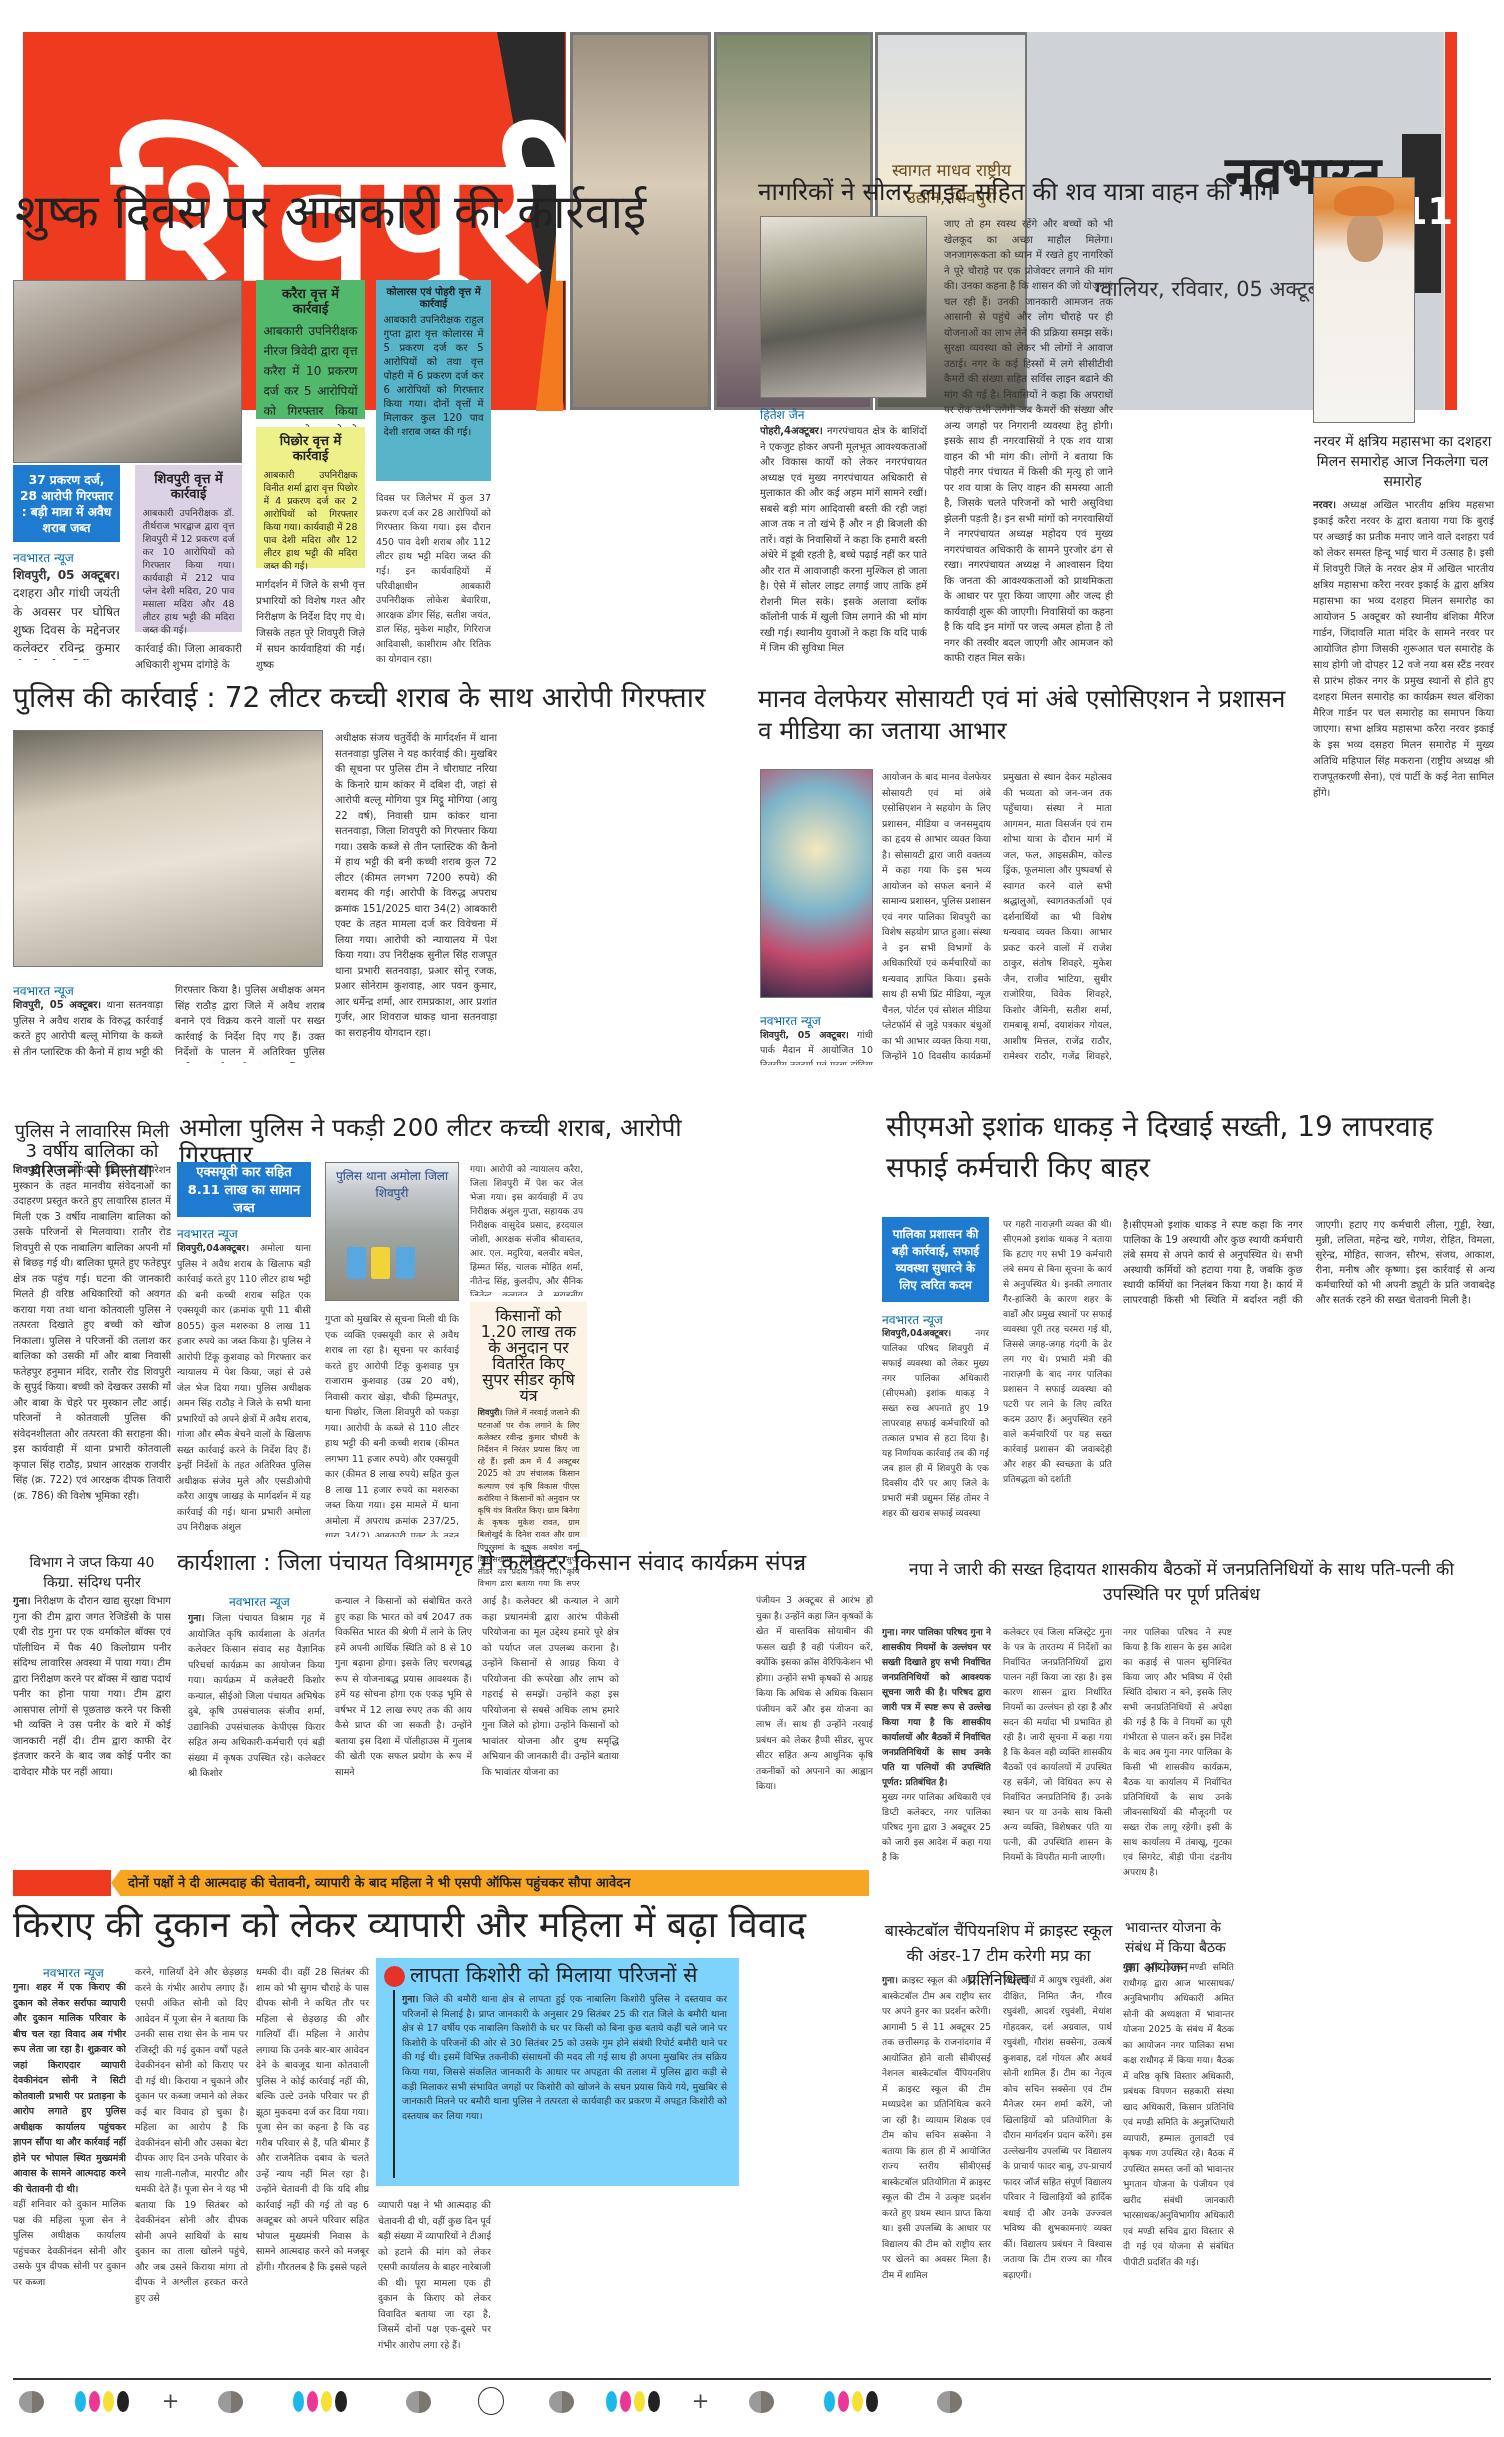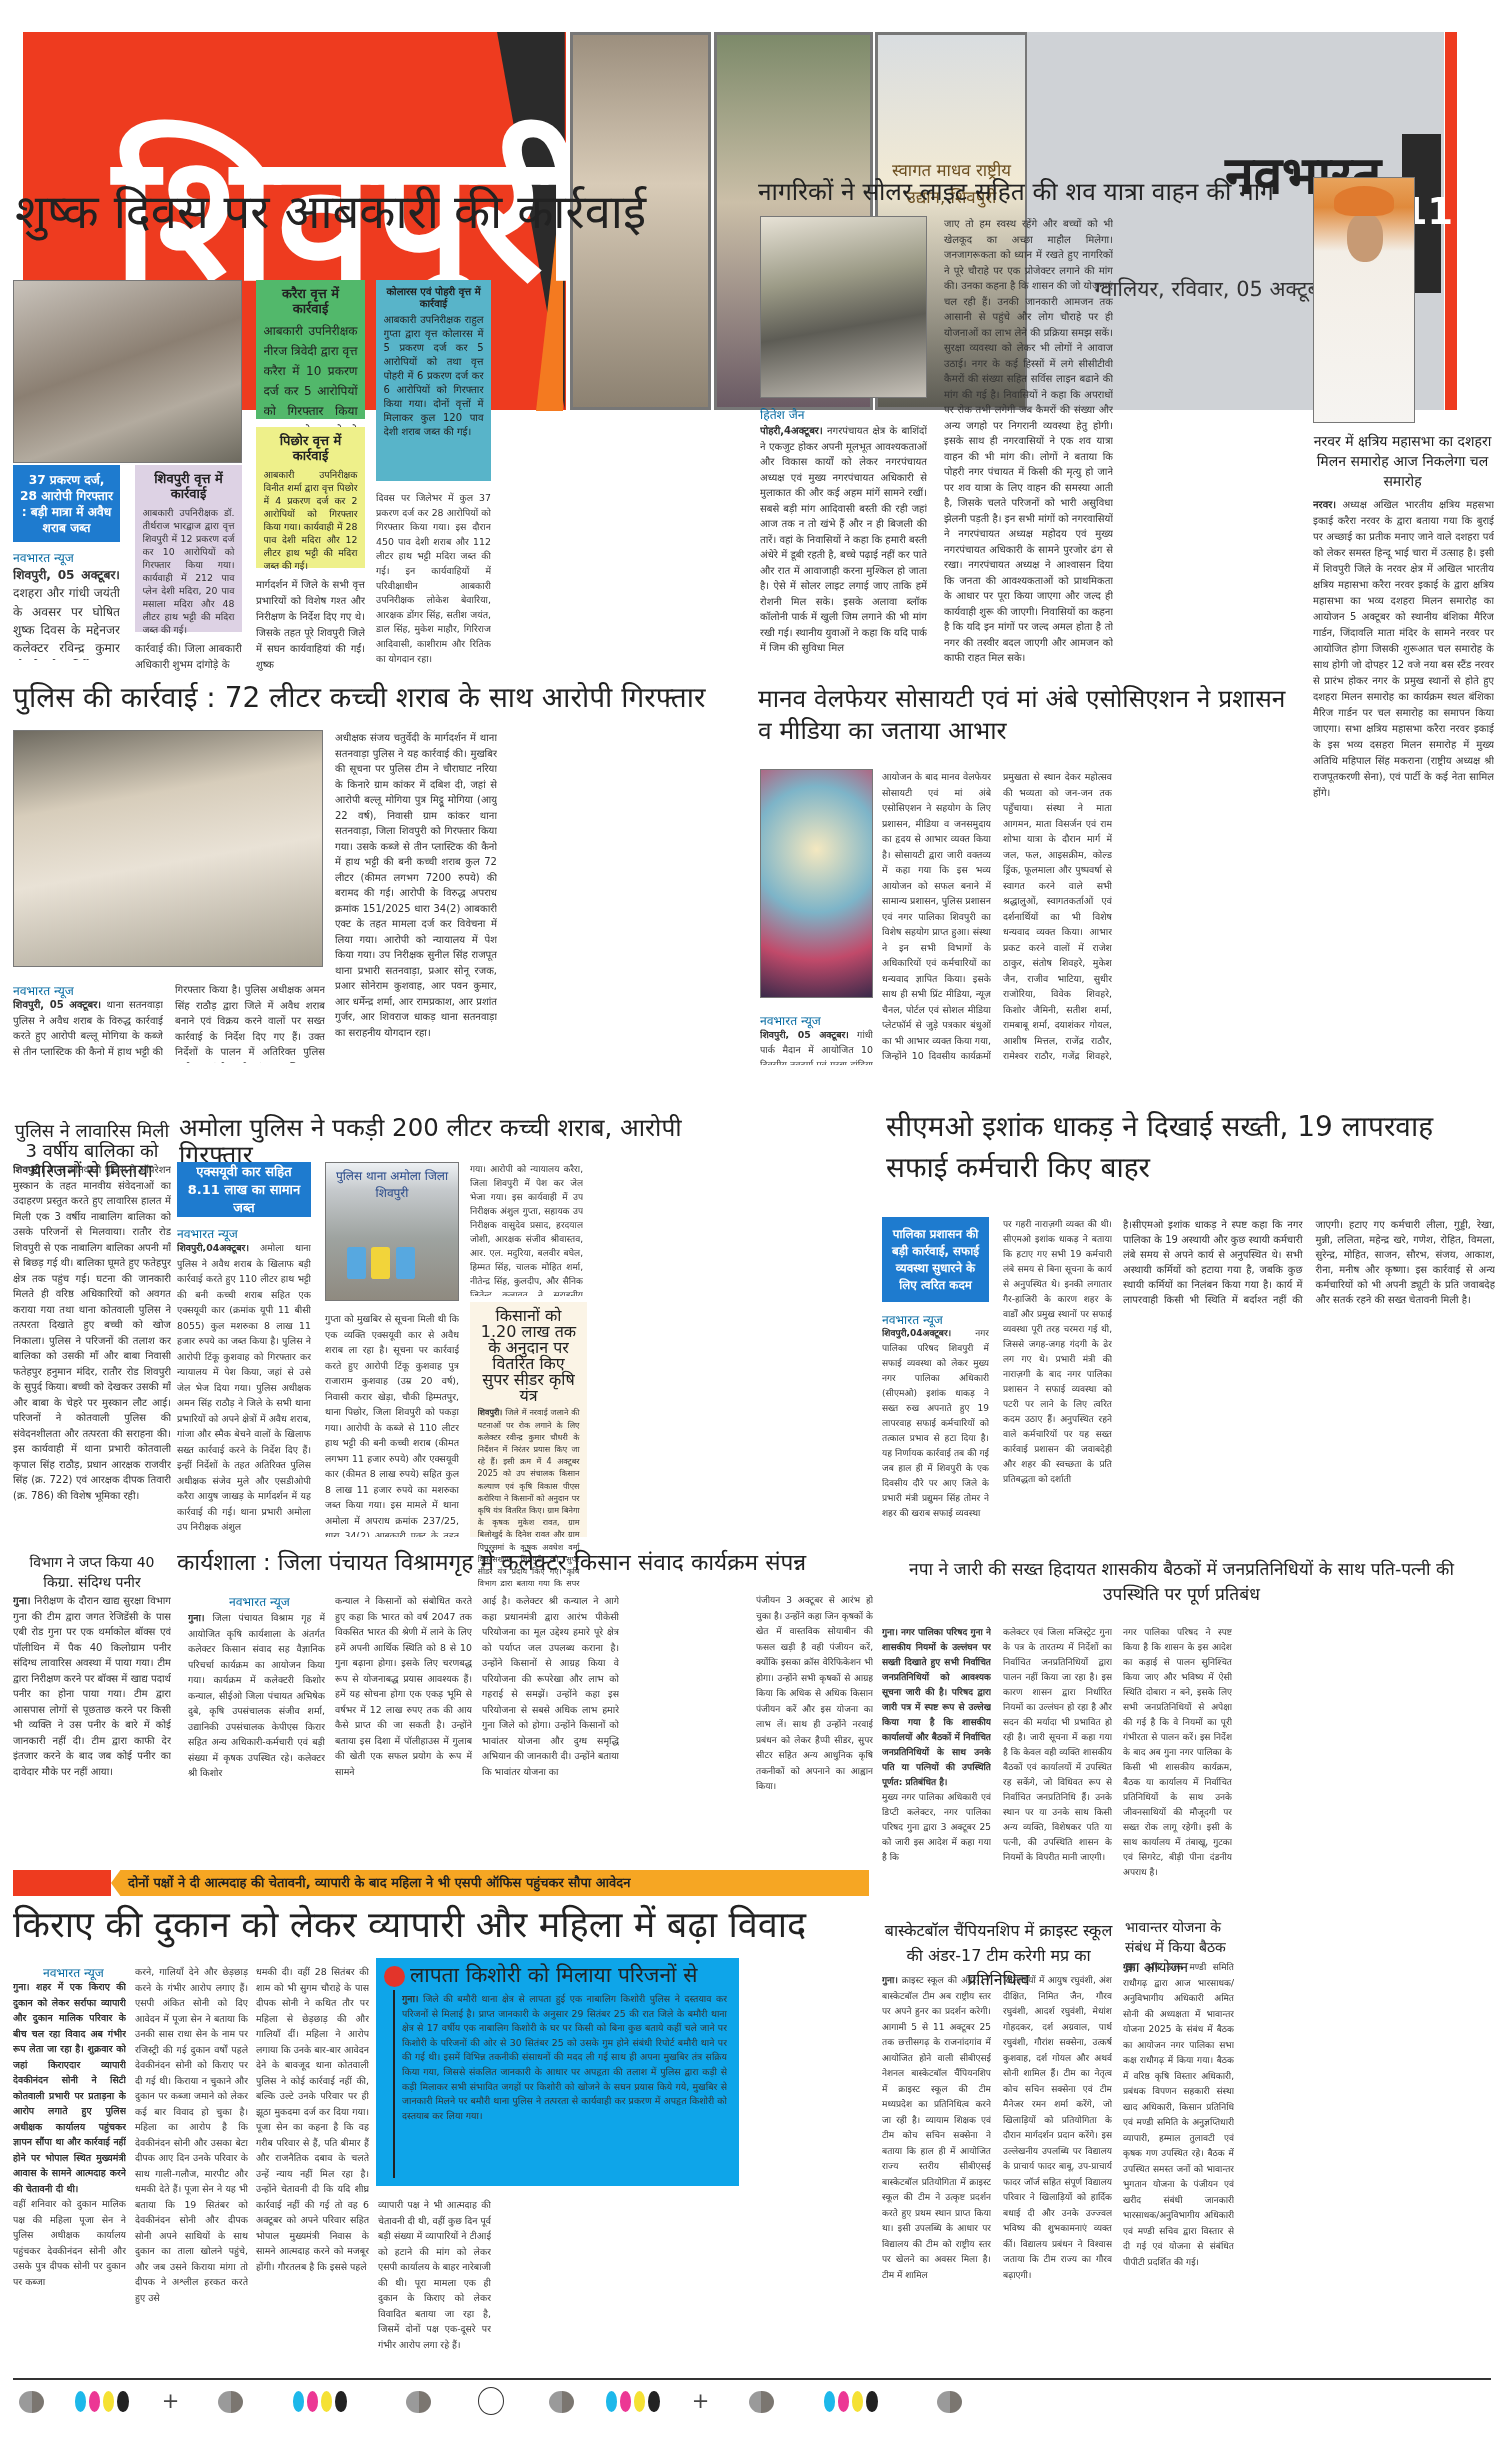--- a/index.html
+++ b/index.html
@@ -150,21 +150,21 @@
 <div class="abs" data-name="kicker-bar-red" style="left:13px;top:1870px;width:98px;height:26px;background:#ee3b1f"></div>
 <div class="abs" data-name="kicker-bar-orange" style="left:111px;top:1870px;width:758px;height:26px;background:#f6a623;clip-path:polygon(9.4px 0,100% 0,100% 100%,9.4px 100%,0 50%)">
   <div data-name="kicker-text" style="font-size:13px;font-weight:bold;color:#222;line-height:26px;padding-left:17px;white-space:nowrap">दोनों पक्षों ने दी आत्मदाह की चेतावनी, व्यापारी के बाद महिला ने भी एसपी ऑफिस पहुंचकर सौपा आवेदन</div>
 </div>
 <div class="abs hl" data-name="headline-shop-dispute" style="left:13px;top:1905px;width:865px;font-size:36px">किराए की दुकान को लेकर व्यापारी और महिला में बढ़ा विवाद</div>
 <div class="abs byline" data-name="byline" style="left:43px;top:1964px">नवभारत न्यूज</div>
 <div class="abs txt" data-name="article-body" style="left:13px;top:1979px;width:113px;height:395px;font-size:9.4px;line-height:15.5px"><b><span data-name="dateline">गुना।</span> <span data-name="lead-text">शहर में एक किराए की दुकान को लेकर सर्राफा व्यापारी और दुकान मालिक परिवार के बीच चल रहा विवाद अब गंभीर रूप लेता जा रहा है। शुक्रवार को जहां किराएदार व्यापारी देवकीनंदन सोनी ने सिटी कोतवाली प्रभारी पर प्रताड़ना के आरोप लगाते हुए पुलिस अधीक्षक कार्यालय पहुंचकर ज्ञापन सौंपा था और कार्रवाई नहीं होने पर भोपाल स्थित मुख्यमंत्री आवास के सामने आत्मदाह करने की चेतावनी दी थी।</span></b><br><span data-name="body-text">वहीं शनिवार को दुकान मालिक पक्ष की महिला पूजा सेन ने पुलिस अधीक्षक कार्यालय पहुंचकर देवकीनंदन सोनी और उसके पुत्र दीपक सोनी पर दुकान पर कब्जा</span></div>
 <div class="abs txt" data-name="article-body" style="left:135px;top:1964px;width:113px;height:410px;font-size:9.4px;line-height:15.5px">करने, गालियाँ देने और छेड़छाड़ करने के गंभीर आरोप लगाए हैं। एसपी अंकित सोनी को दिए आवेदन में पूजा सेन ने बताया कि उनकी सास राधा सेन के नाम पर रजिस्ट्री की गई दुकान वर्षों पहले देवकीनंदन सोनी को किराए पर दी गई थी। किराया न चुकाने और दुकान पर कब्जा जमाने को लेकर कई बार विवाद हो चुका है। महिला का आरोप है कि देवकीनंदन सोनी और उसका बेटा दीपक आए दिन उनके परिवार के साथ गाली-गलौज, मारपीट और धमकी देते हैं। पूजा सेन ने यह भी बताया कि 19 सितंबर को देवकीनंदन सोनी और दीपक सोनी अपने साथियों के साथ दुकान का ताला खोलने पहुंचे, और जब उसने किराया मांगा तो दीपक ने अश्लील हरकत करते हुए उसे</div>
 <div class="abs txt" data-name="article-body" style="left:256px;top:1964px;width:113px;height:410px;font-size:9.4px;line-height:15.5px">धमकी दी। वहीं 28 सितंबर की शाम को भी सुगम चौराहे के पास दीपक सोनी ने कथित तौर पर महिला से छेड़छाड़ की और गालियाँ दीं। महिला ने आरोप लगाया कि उनके बार-बार आवेदन देने के बावजूद थाना कोतवाली पुलिस ने कोई कार्रवाई नहीं की, बल्कि उल्टे उनके परिवार पर ही झूठा मुकदमा दर्ज कर दिया गया। पूजा सेन का कहना है कि वह गरीब परिवार से हैं, पति बीमार हैं और राजनैतिक दबाव के चलते उन्हें न्याय नहीं मिल रहा है। उन्होंने चेतावनी दी कि यदि शीघ्र कार्रवाई नहीं की गई तो वह 6 अक्टूबर को अपने परिवार सहित भोपाल मुख्यमंत्री निवास के सामने आत्मदाह करने को मजबूर होंगी। गौरतलब है कि इससे पहले</div>
 
-<div class="abs" data-name="box-missing-girl" style="left:376px;top:1958px;width:363px;height:228px;background:#0ea5e9">
+<div class="abs" data-name="box-missing-girl" style="left:376px;top:1958px;width:363px;height:228px;background:#7dd3fc">
   <div data-name="quote-mark-icon" style="position:absolute;left:7.5px;top:7.5px;width:21px;height:21px;border-radius:50%;background:#e3342a"></div>
   <div data-name="quote-rule" style="position:absolute;left:17px;top:32px;width:1.9px;height:188px;background:#222"></div>
   <div class="hl" data-name="headline-missing-girl" style="position:absolute;left:34px;top:5.6px;font-size:21px">लापता किशोरी को मिलाया परिजनों से</div>
   <div class="txt" data-name="article-body" style="position:absolute;left:26px;top:34px;width:325px;height:188px;font-size:9.4px;line-height:14.6px"><b data-name="dateline">गुना।</b> <span data-name="body-text">जिले की बमौरी थाना क्षेत्र से लापता हुई एक नाबालिग किशोरी पुलिस ने दस्तयाव कर परिजनों से मिलाई है। प्राप्त जानकारी के अनुसार 29 सितंबर 25 की रात जिले के बमौरी थाना क्षेत्र से 17 वर्षीय एक नाबालिग किशोरी के घर पर किसी को बिना कुछ बताये कहीं चले जाने पर किशोरी के परिजनों की ओर से 30 सितंबर 25 को उसके गुम होने संबंधी रिपोर्ट बमौरी थाने पर की गई थी। इसमें विभिन्न तकनीकी संसाधनों की मदद ली गई साथ ही अपना मुखबिर तंत्र सक्रिय किया गया, जिससे संकलित जानकारी के आधार पर अपहृता की तलाश में पुलिस द्वारा कड़ी से कड़ी मिलाकर सभी संभावित जगहों पर किशोरी को खोजने के सघन प्रयास किये गये, मुखबिर से जानकारी मिलने पर बमौरी थाना पुलिस ने तत्परता से कार्यवाही कर प्रकरण में अपहृत किशोरी को दस्तयाब कर लिया गया।</span></div>
 </div>
 <div class="abs txt" data-name="article-body" style="left:378px;top:2197px;width:113px;height:177px;font-size:9.4px;line-height:15.5px">व्यापारी पक्ष ने भी आत्मदाह की चेतावनी दी थी, वहीं कुछ दिन पूर्व बड़ी संख्या में व्यापारियों ने टीआई को हटाने की मांग को लेकर एसपी कार्यालय के बाहर नारेबाजी की थी। पूरा मामला एक ही दुकान के किराए को लेकर विवादित बताया जा रहा है, जिसमें दोनों पक्ष एक-दूसरे पर गंभीर आरोप लगा रहे हैं।</div>
 
 <div class="abs hl" data-name="headline-basketball" style="left:882px;top:1919px;width:233px;font-size:16px;text-align:center;line-height:24.5px">बास्केटबॉल चैंपियनशिप में क्राइस्ट स्कूल की अंडर-17 टीम करेगी मप्र का प्रतिनिधित्व</div>
 <div class="abs txt" data-name="article-body" style="left:882px;top:1973px;width:109px;height:399px;font-size:9px;line-height:15.5px"><b data-name="dateline">गुना।</b> <span data-name="body-text">क्राइस्ट स्कूल की अंडर-17 बास्केटबॉल टीम अब राष्ट्रीय स्तर पर अपने हुनर का प्रदर्शन करेगी। आगामी 5 से 11 अक्टूबर 25 तक छत्तीसगढ़ के राजनांदगांव में आयोजित होने वाली सीबीएसई नेशनल बास्केटबॉल चैंपियनशिप में क्राइस्ट स्कूल की टीम मध्यप्रदेश का प्रतिनिधित्व करने जा रही है। व्यायाम शिक्षक एवं टीम कोच सचिन सक्सेना ने बताया कि हाल ही में आयोजित राज्य स्तरीय सीबीएसई बास्केटबॉल प्रतियोगिता में क्राइस्ट स्कूल की टीम ने उत्कृष्ट प्रदर्शन करते हुए प्रथम स्थान प्राप्त किया था। इसी उपलब्धि के आधार पर विद्यालय की टीम को राष्ट्रीय स्तर पर खेलने का अवसर मिला है। टीम में शामिल</span></div>
 <div class="abs txt" data-name="article-body" style="left:1003px;top:1973px;width:109px;height:399px;font-size:9px;line-height:15.5px">खिलाड़ियों में आयुष रघुवंशी, अंश दीक्षित, निमित जैन, गौरव रघुवंशी, आदर्श रघुवंशी, मेधांश गोहदकर, दर्श अग्रवाल, पार्थ रघुवंशी, गौरांश सक्सेना, उत्कर्ष कुशवाह, दर्श गोयल और अथर्व सोनी शामिल हैं। टीम का नेतृत्व कोच सचिन सक्सेना एवं टीम मैनेजर रमन शर्मा करेंगे, जो खिलाड़ियों को प्रतियोगिता के दौरान मार्गदर्शन प्रदान करेंगे। इस उल्लेखनीय उपलब्धि पर विद्यालय के प्राचार्य फादर बाबू, उप-प्राचार्य फादर जॉर्ज सहित संपूर्ण विद्यालय परिवार ने खिलाड़ियों को हार्दिक बधाई दी और उनके उज्ज्वल भविष्य की शुभकामनाएं व्यक्त कीं। विद्यालय प्रबंधन ने विश्वास जताया कि टीम राज्य का गौरव बढ़ाएगी।</div>

